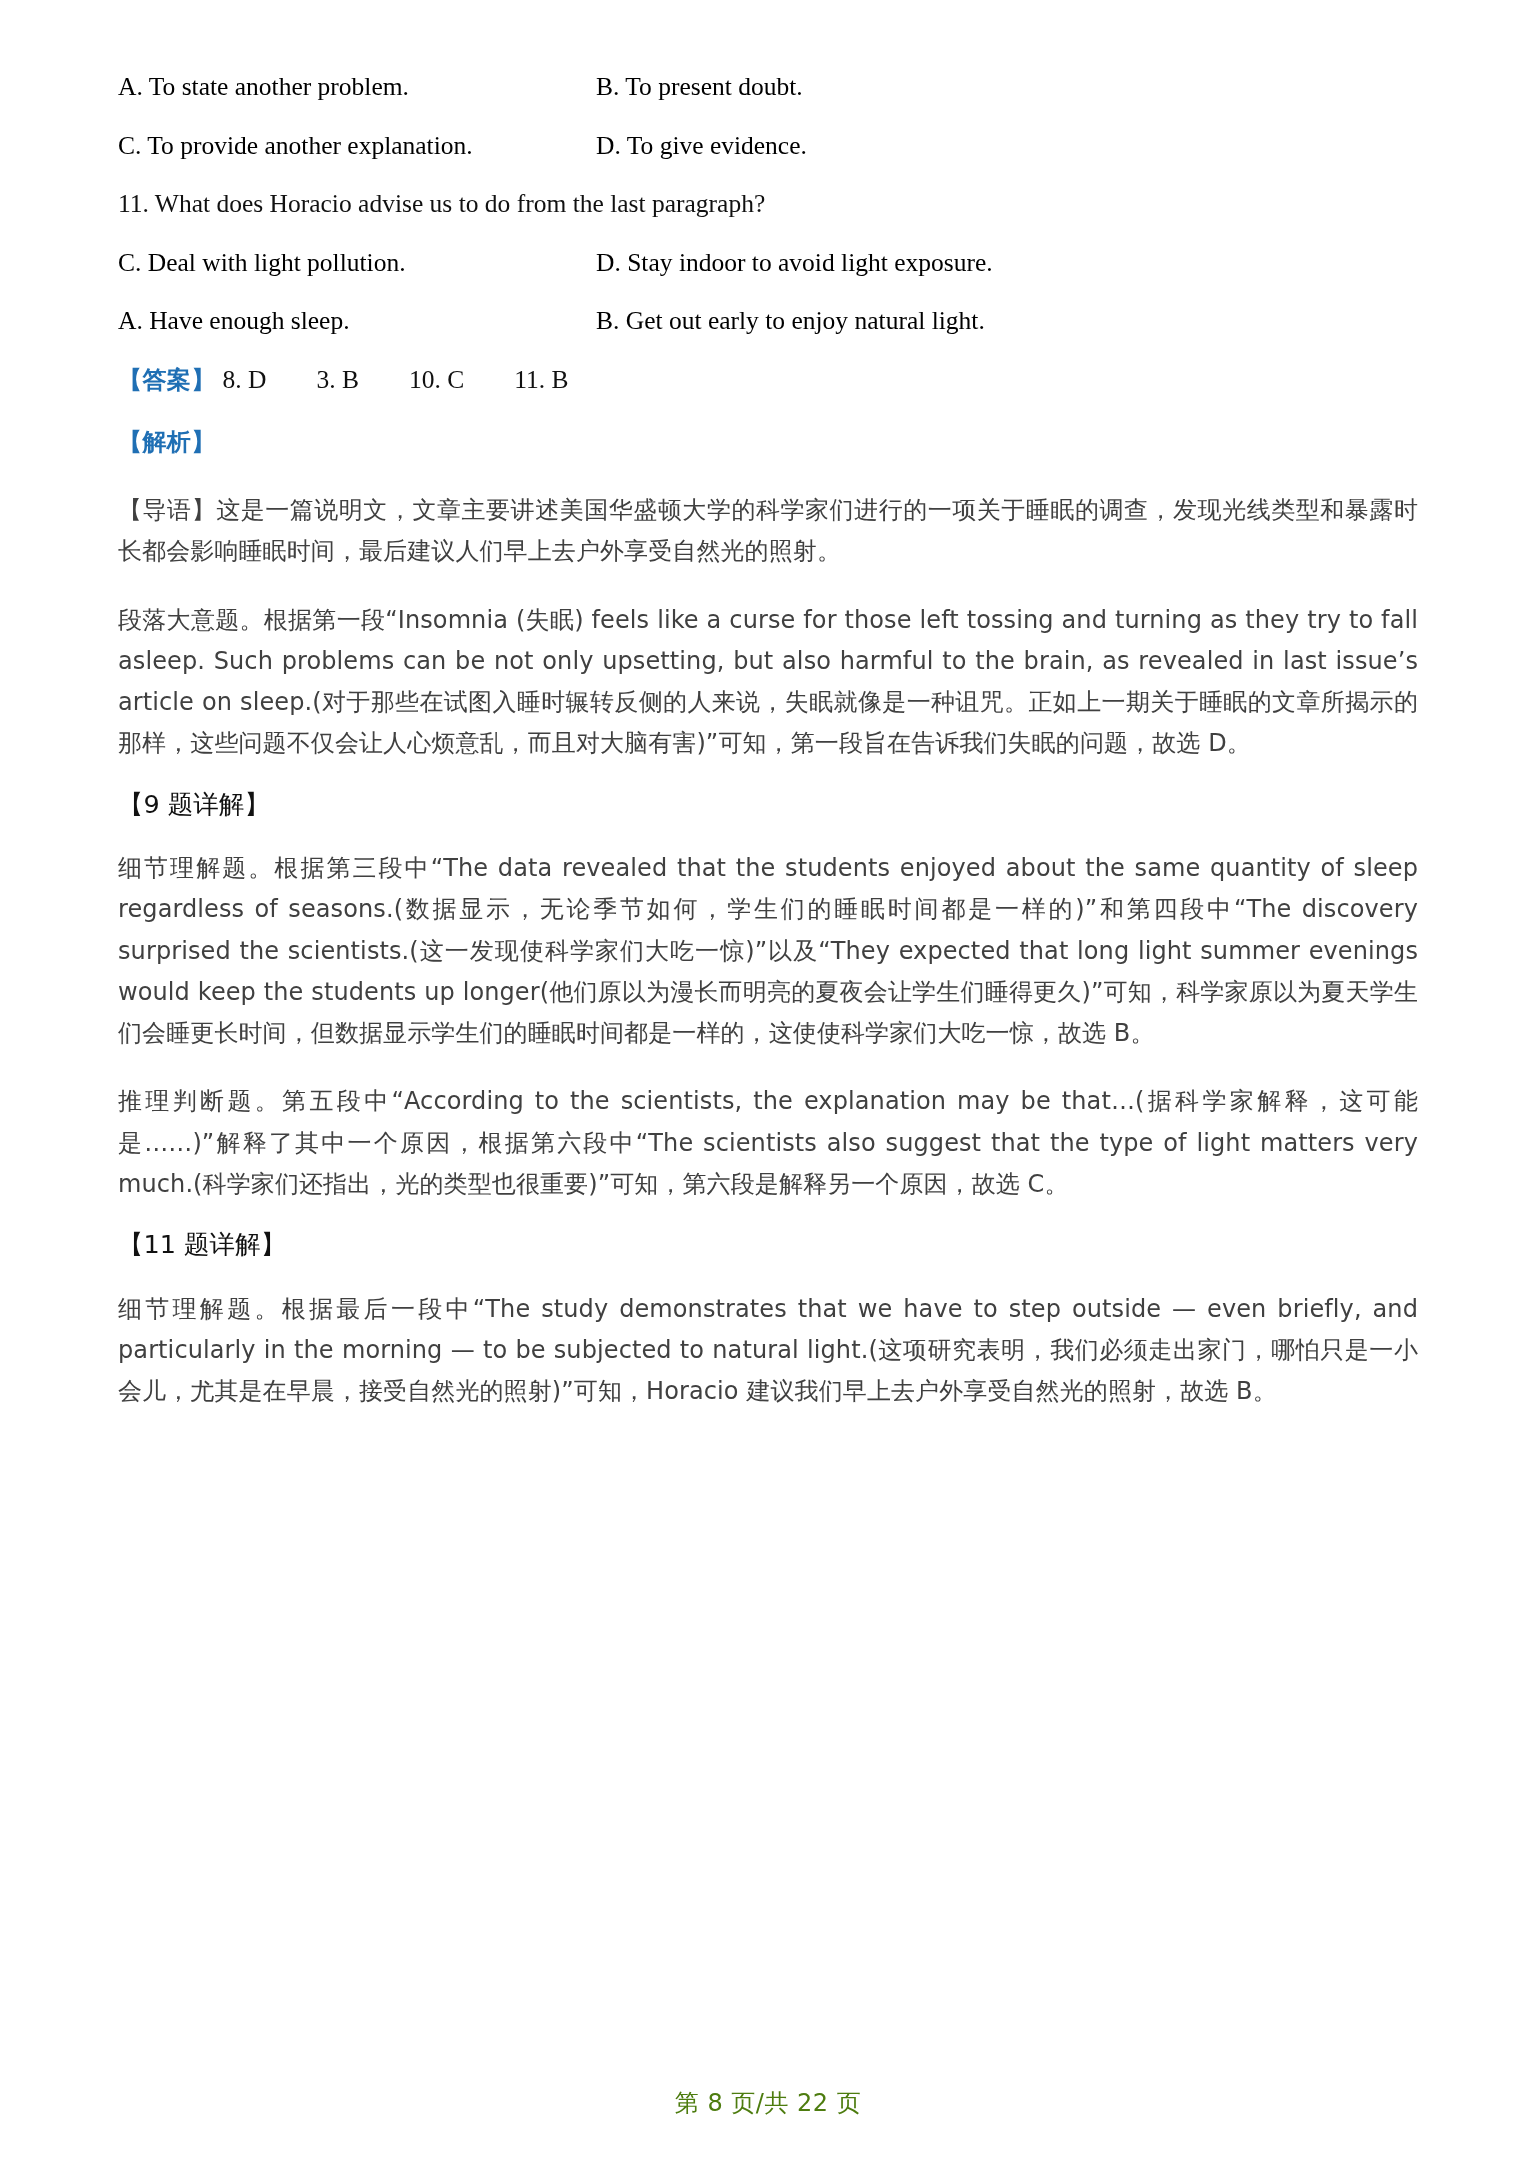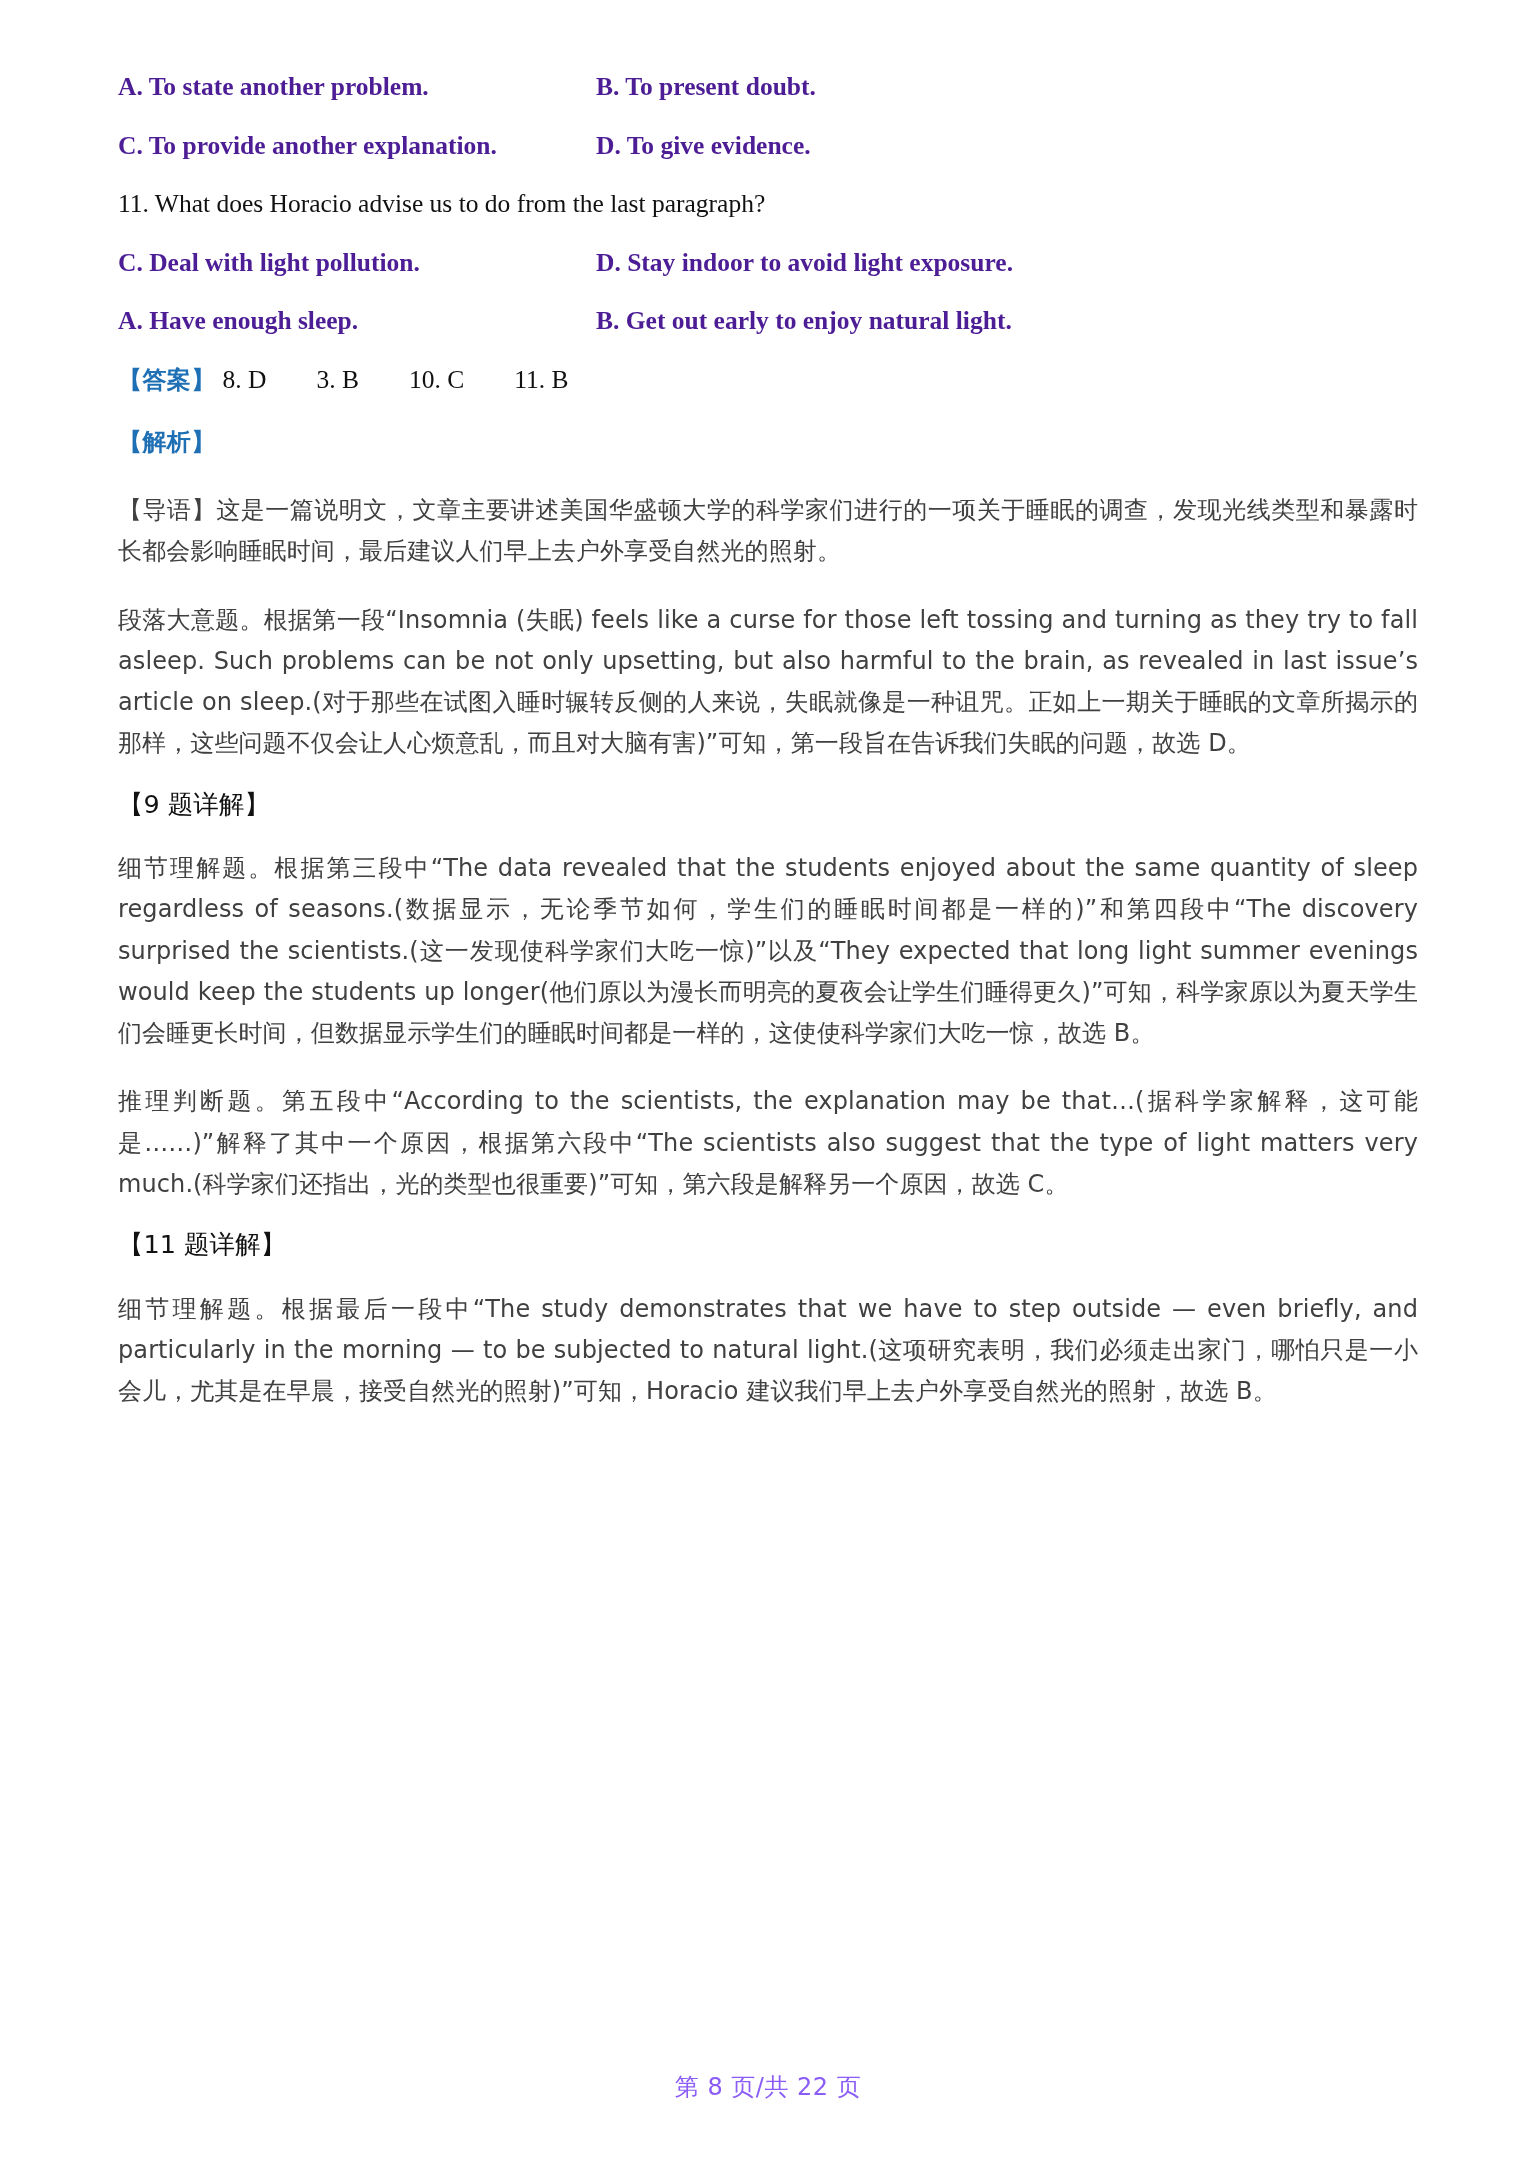--- a/index.html
+++ b/index.html
@@ -43,23 +43,22 @@
 
   
   .option-row {
     display: flex;
     align-items: baseline;
     margin: 0 0 33px 0;
   }
   .option-row .opt {
     font-size: 25.5px;
     line-height: 1.0;
-    color: #4c1d95;
+    color: #000000;
     white-space: pre;
-    font-weight: bold;
   }
   .option-row .opt.left {
     width: 478px;
     flex: 0 0 478px;
   }
   .option-row .opt.right {
     flex: 1 1 auto;
   }
 
   .question-line {
@@ -117,24 +116,24 @@
 
   .cjk {
     font-family: "DejaVu Sans", "Liberation Sans", sans-serif;
   }
 
   
   .footer {
     position: absolute;
     left: 0;
     right: 0;
-    bottom: 70px;
+    bottom: 54px;
     text-align: center;
     font-size: 24px;
-    color: #8b5cf6;
+    color: #4d7c0f;
     letter-spacing: 0.5px;
   }
 </style>
 </head>
 <body>
 
 <div class="page">
   <div class="content">
 
     <div class="option-row">

